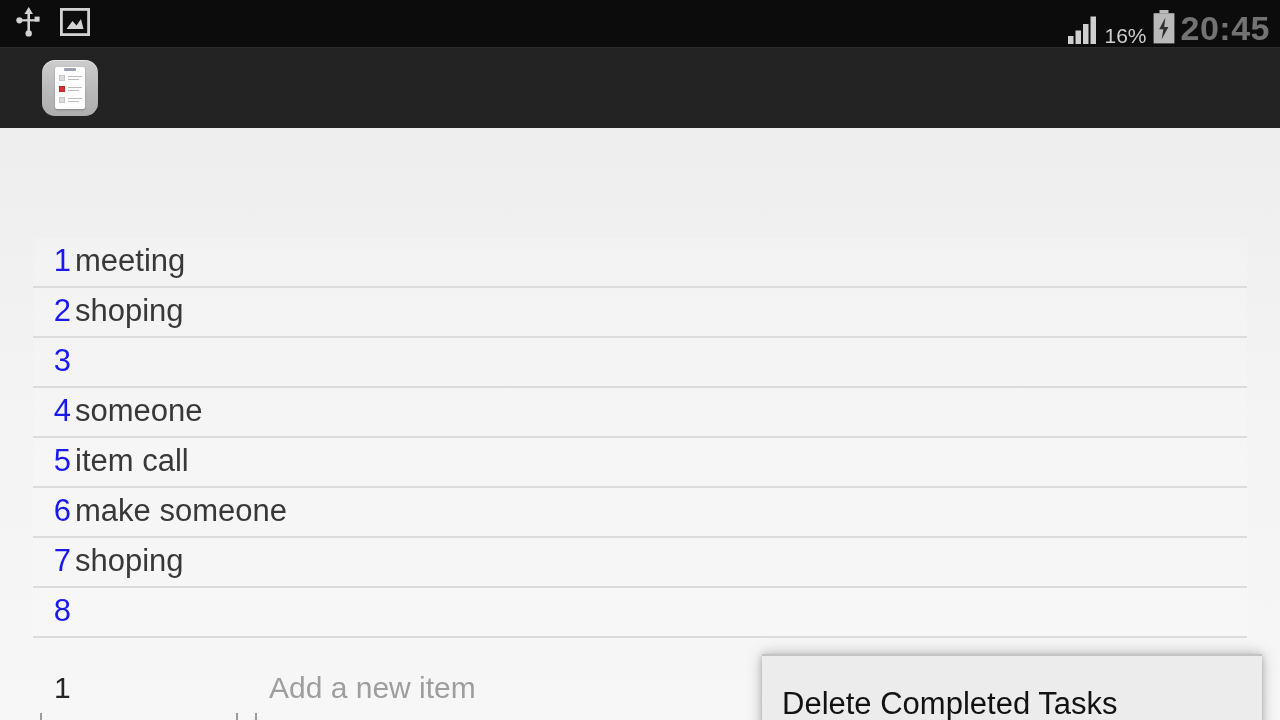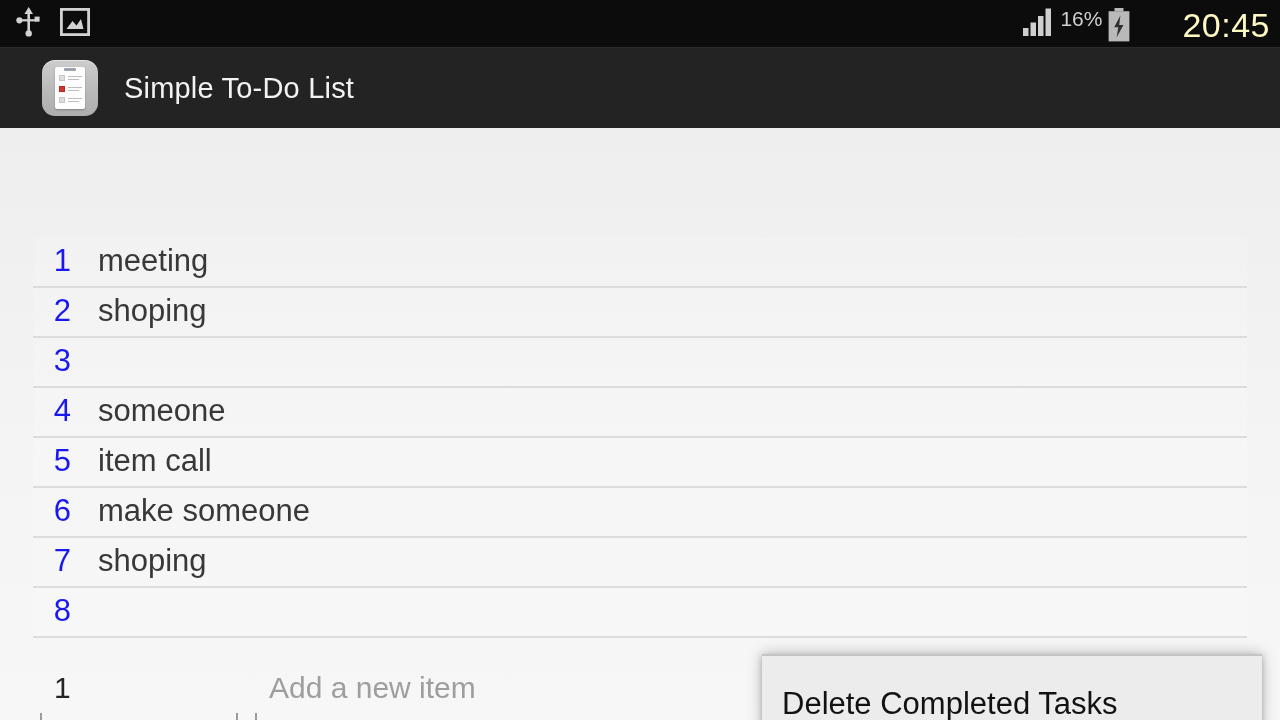--- a/index.html
+++ b/index.html
@@ -34,42 +34,41 @@
   .sb-left {
     position: absolute;
     left: 16px; top: 0;
     height: 48px;
     display: flex;
     align-items: center;
     gap: 18px;
   }
   .sb-right {
     position: absolute;
-    right: 10px; top: 8px;
+    right: 10px; top: 0;
     height: 48px;
     display: flex;
-    align-items: flex-start;
+    align-items: flex-end;
     gap: 5px;
   }
   .sb-icon { display: block; }
   .sb-pct {
     color: #cfcfcf;
     font-size: 21px;
     letter-spacing: 0px;
     line-height: 1;
     padding-bottom: 2px;
   }
   .sb-clock {
-    color: #fef9c3;
+    color: #737373;
     font-size: 34px;
     line-height: 1;
-    font-weight: 400;
+    font-weight: 700;
     padding-bottom: 3px;
     letter-spacing: 0.5px;
-    margin-left: 46px;
   }
 
   
   #action-bar {
     position: absolute;
     left: 0; top: 48px;
     width: 1280px; height: 80px;
     background: #232323;
     display: flex;
     align-items: center;
@@ -149,21 +148,21 @@
     width: 38px;
     text-align: right;
     color: #1919ef;
     font-size: 31px;
     line-height: 1;
     font-weight: 400;
     flex: none;
     padding-bottom: 3px;
   }
   .task-text {
-    margin-left: 27px;
+    margin-left: 4px;
     color: #383838;
     font-size: 31px;
     line-height: 1;
     font-weight: 400;
     white-space: nowrap;
     padding-bottom: 3px;
   }
 
   
   #add-row {
@@ -281,21 +280,20 @@
         <div class="clip-line" style="left:13px; top:9px; width:14px;"></div>
         <div class="clip-line" style="left:13px; top:12px; width:11px;"></div>
         <div class="clip-box red" style="left:4px; top:19px;"></div>
         <div class="clip-line" style="left:13px; top:20px; width:14px;"></div>
         <div class="clip-line" style="left:13px; top:23px; width:11px;"></div>
         <div class="clip-box" style="left:4px; top:30px;"></div>
         <div class="clip-line" style="left:13px; top:31px; width:14px;"></div>
         <div class="clip-line" style="left:13px; top:34px; width:11px;"></div>
       </div>
     </div>
-    <div id="app-title">Simple To-Do List</div>
   </div>
 
   <div id="content">
 
     <div id="task-list">
       <div class="task-row">
         <span class="task-num">1</span>
         <span class="task-text">meeting</span>
       </div>
       <div class="task-row">

